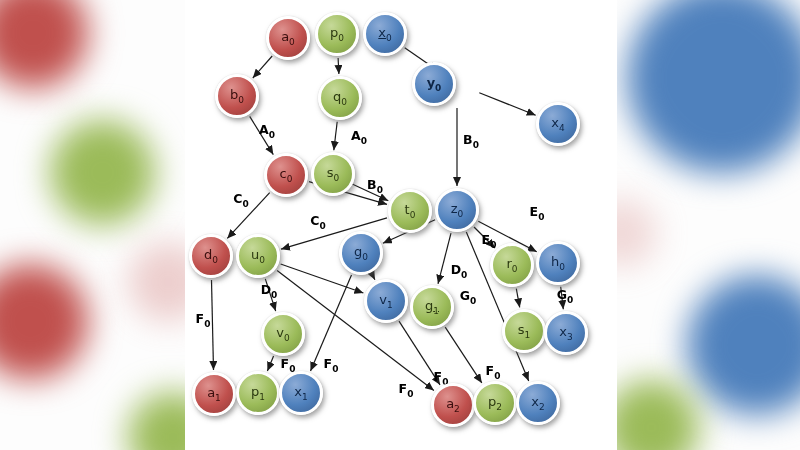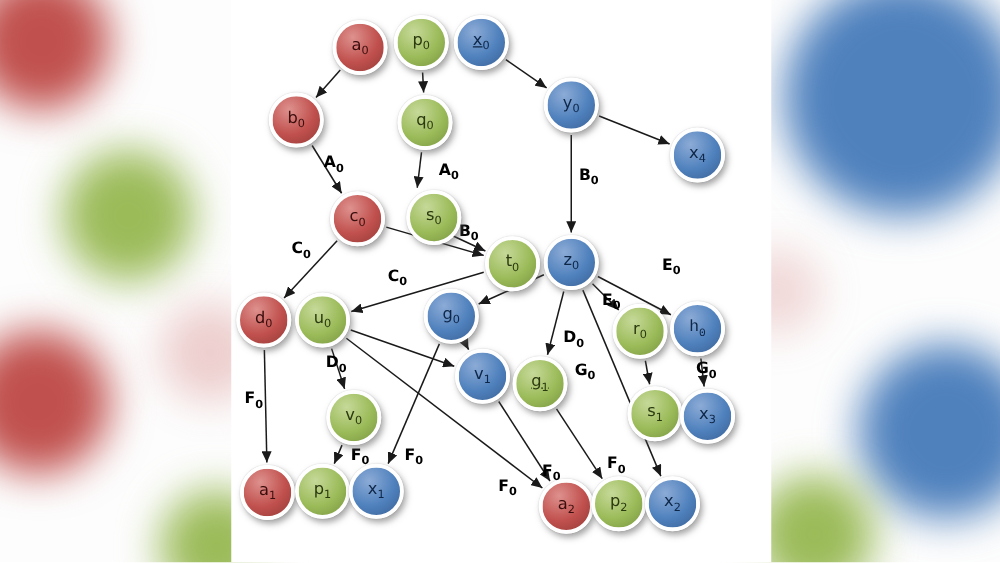--- a/index.html
+++ b/index.html
@@ -118,51 +118,51 @@
       </div>
       <div class="node node-blue" style="left: 363px; top: 12px; text-decoration: underline;">
         <span>x<sub>0</sub></span>
       </div>
       <div class="node node-red" style="left: 215px; top: 74px;">
         <span>b<sub>0</sub></span>
       </div>
       <div class="node node-green" style="left: 318px; top: 76px;">
         <span>q<sub>0</sub></span>
       </div>
-      <div class="node node-blue" style="left: 435px; top: 62px;">
+      <div class="node node-blue" style="left: 412px; top: 62px; font-weight: bold;">
         <span>y<sub>0</sub></span>
       </div>
       <div class="node node-blue" style="left: 536px; top: 102px;">
         <span>x<sub>4</sub></span>
       </div>
       <div class="node node-red" style="left: 264px; top: 153px;">
         <span>c<sub>0</sub></span>
       </div>
-      <div class="node node-green" style="left: 325px; top: 152px;">
+      <div class="node node-green" style="left: 311px; top: 152px;">
         <span>s<sub>0</sub></span>
       </div>
       <div class="node node-green" style="left: 388px; top: 189px;">
         <span>t<sub>0</sub></span>
       </div>
       <div class="node node-blue" style="left: 435px; top: 188px;">
         <span>z<sub>0</sub></span>
       </div>
       <div class="node node-red" style="left: 189px; top: 234px;">
         <span>d<sub>0</sub></span>
       </div>
       <div class="node node-green" style="left: 236px; top: 234px;">
         <span>u<sub>0</sub></span>
       </div>
       <div class="node node-blue" style="left: 339px; top: 231px;">
         <span>g<sub>0</sub></span>
       </div>
       <div class="node node-green" style="left: 490px; top: 243px;">
         <span>r<sub>0</sub></span>
       </div>
-      <div class="node node-blue" style="left: 536px; top: 241px; font-family: Liberation Mono, monospace;">
+      <div class="node node-blue" style="left: 536px; top: 241px;">
         <span>h<sub>0</sub></span>
       </div>
       <div class="node node-blue" style="left: 364px; top: 279px;">
         <span>v<sub>1</sub></span>
       </div>
       <div class="node node-green" style="left: 410px; top: 285px; text-decoration: underline;">
         <span>g<sub>1</sub></span>
       </div>
       <div class="node node-green" style="left: 261px; top: 312px;">
         <span>v<sub>0</sub></span>

